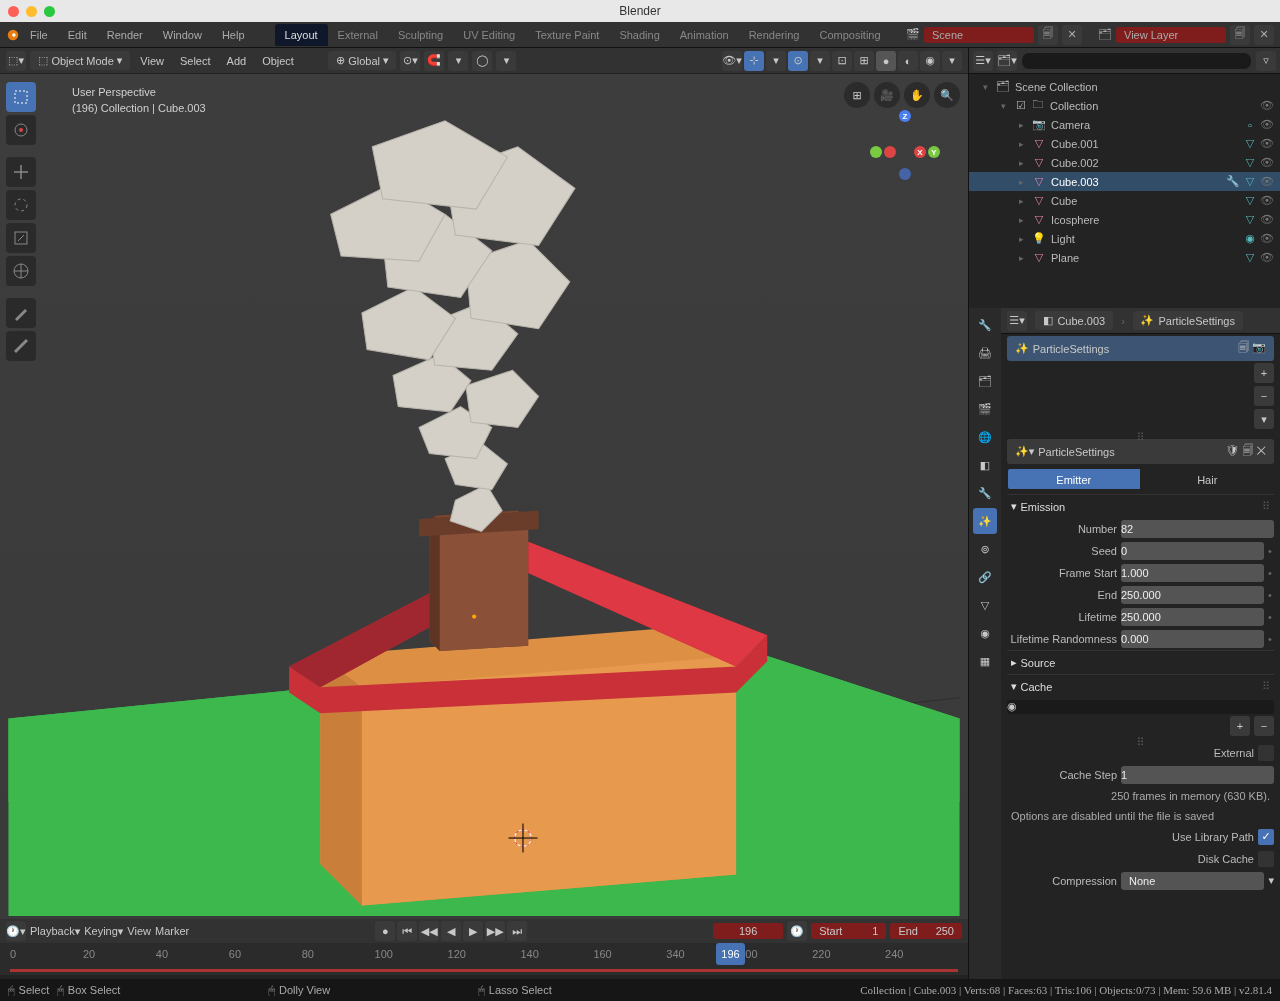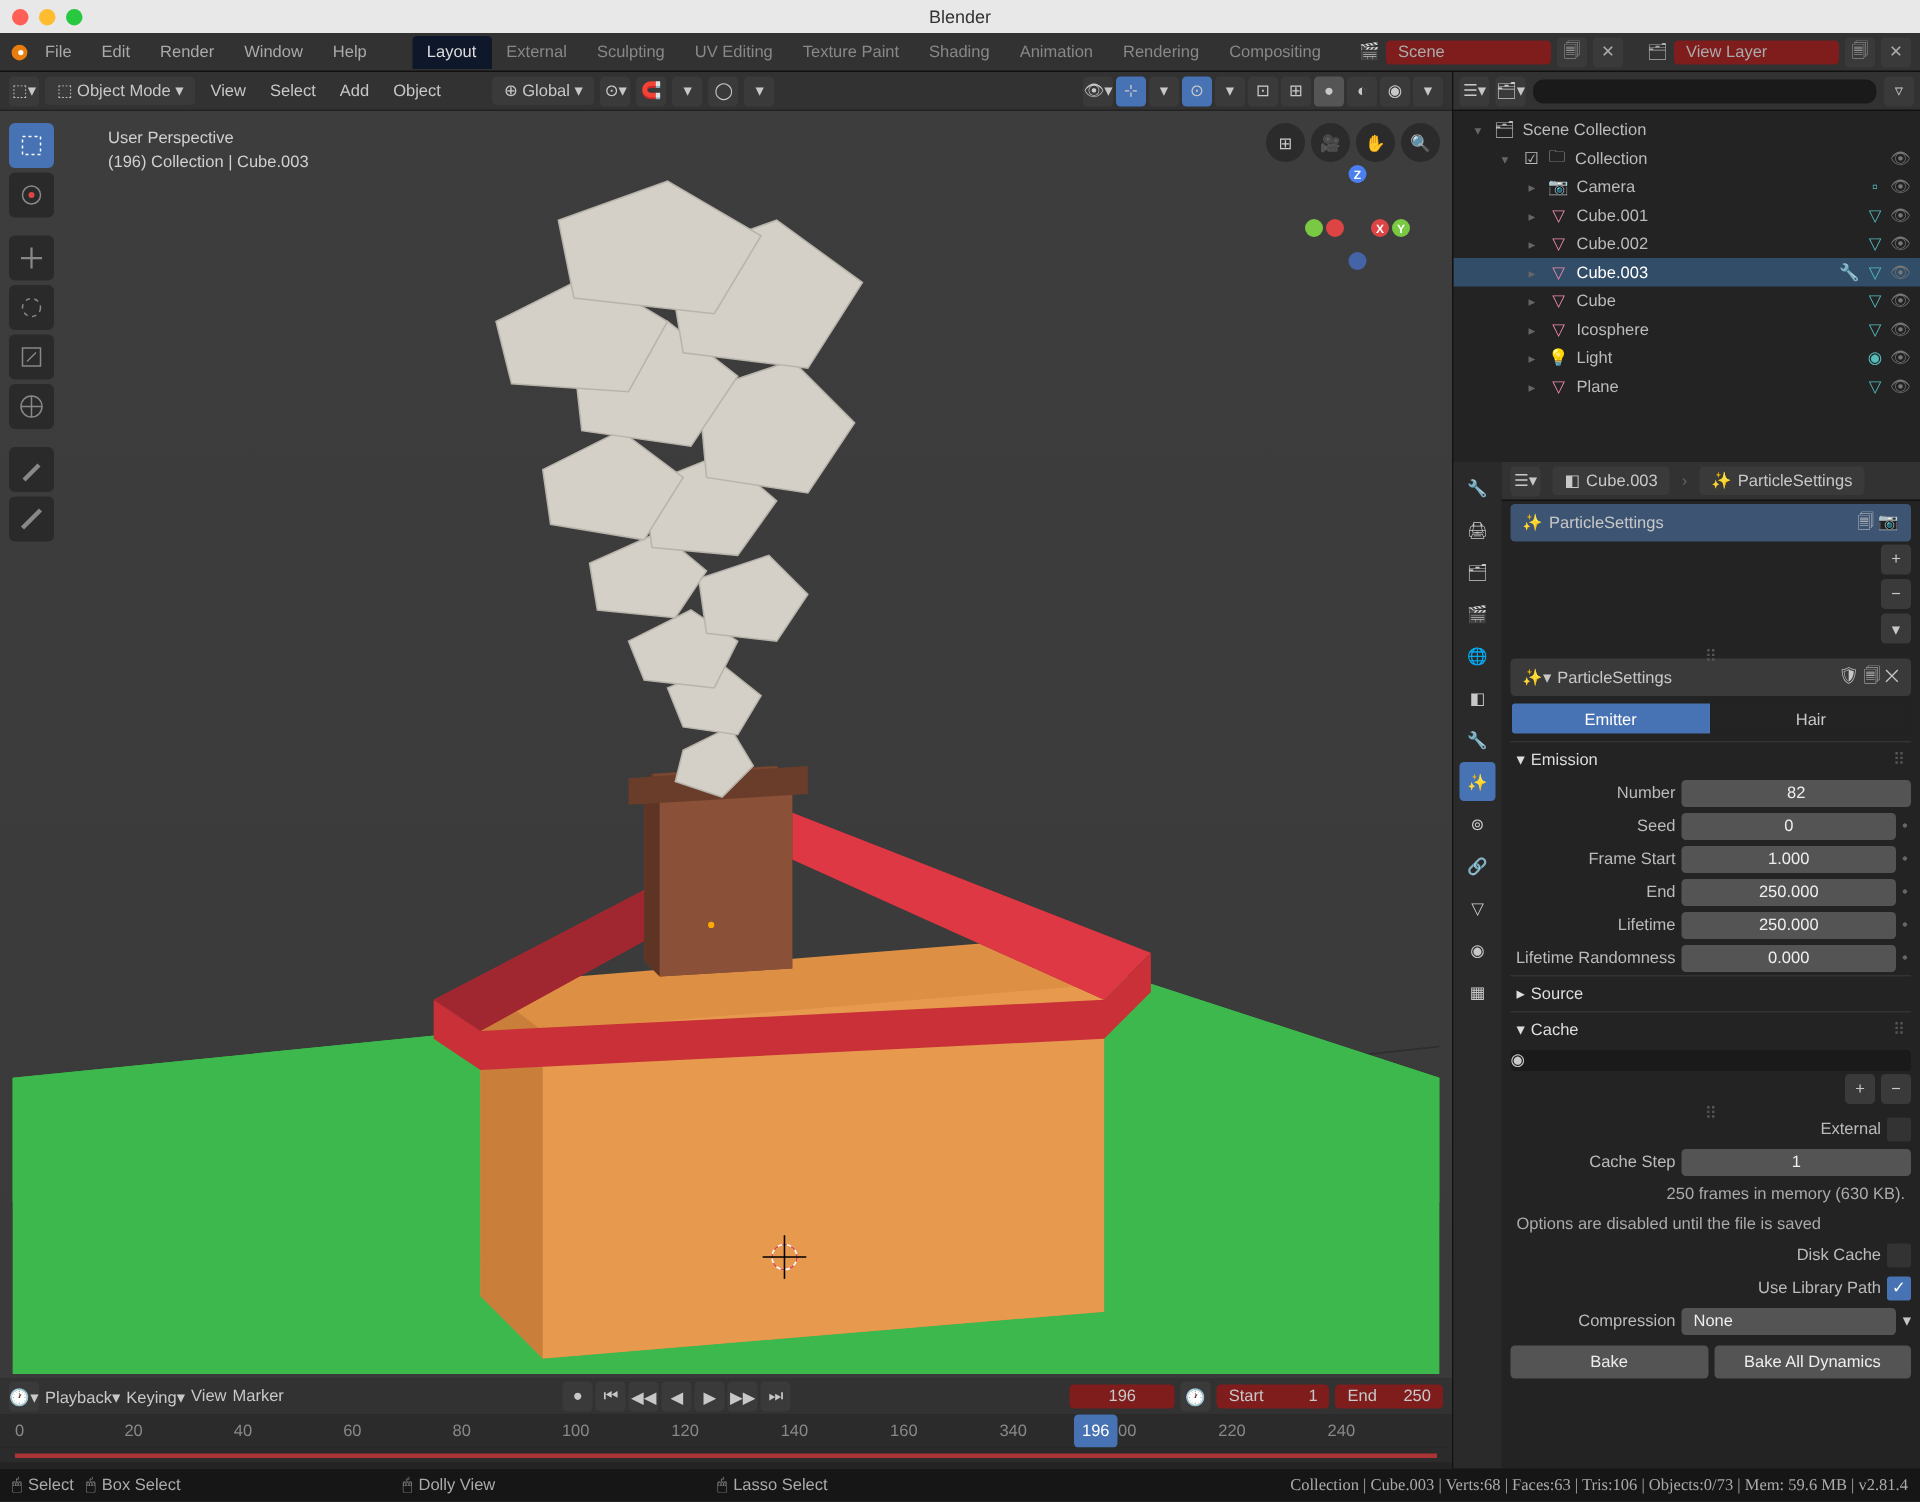--- a/index.html
+++ b/index.html
@@ -50,21 +50,21 @@
 .props { flex:1; display: flex; background: #232323; }
 .prop-tabs { width: 32px; background: #2a2a2a; display: flex; flex-direction: column; align-items: center; padding-top: 4px; gap: 2px; }
 .ptab { width: 24px; height: 26px; display: flex; align-items: center; justify-content: center; border-radius: 3px; }
 .ptab.active { background: #4772b3; }
 .prop-body { flex:1; display: flex; flex-direction: column; overflow: auto; }
 .prop-hdr { height: 26px; background: #323232; display: flex; align-items: center; padding: 0 6px; gap: 8px; border-bottom:1px solid #111;}
 .panel { padding: 2px 6px; }
 .panel-title { color: #ddd; padding: 5px 4px; border-top: 1px solid #333; display:flex; align-items:center; gap:4px;}
 .form-row { display: flex; align-items: center; height: 21px; gap: 4px; margin-bottom: 1px; }
 .form-row .lbl { width: 110px; text-align: right; color: #bbb; }
-.form-row .fld { flex:1; background: #545454; border-radius: 3px; text-align: center; color:#eee; height:18px; line-height:18px;}
+.form-row .fld { flex:1; background: #545454; border-radius: 3px; color:#eee; height:18px; line-height:18px;}
 .toggle-row { display: flex; height: 22px; margin: 4px 0; }
 .toggle-row .seg { flex:1; text-align:center; line-height:22px; border:1px solid #222; }
 .toggle-row .seg.active { background: #4772b3; color:#fff; border-radius: 3px 0 0 3px;}
 .toggle-row .seg:last-child { border-radius:0 3px 3px 0; }
 .slot { background:#3a3a3a; border-radius:3px; padding:3px 8px; display:flex; align-items:center; gap:4px;}
 .timeline { height: 60px; background: #232323; margin-top:3px; }
 .tl-hdr { height: 24px; background: #323232; display: flex; align-items: center; padding: 0 6px; gap: 4px; }
 .tl-hdr .pcenter { margin-left:auto; margin-right:auto; display:flex; gap:2px; }
 .tl-ruler { position:relative; height: 22px; background: #2b2b2b; color:#888; display:flex; padding:0 10px;}
 .tl-tick { flex:1; text-align:left; line-height:22px; }
@@ -507,36 +507,32 @@
               <div class="lbl" style="flex:1">External</div>
               <div style="width:16px;height:16px;background:#333;border-radius:2px"></div>
             </div>
           <div class="form-row">
               <div class="lbl">Cache Step</div>
               <div class="fld">1</div>
             </div>
           <div style="text-align:right;color:#aaa;padding:4px">250 frames in memory (630 KB).</div>
           <div style="text-align:left;color:#aaa;padding:4px">Options are disabled until the file is saved</div>
           <div class="form-row">
+              <div class="lbl" style="flex:1">Use Library Path</div>
+              <div style="width:16px;height:16px;background:#4772b3;border-radius:2px;display:flex;align-items:center;justify-content:center;color:#fff">✓</div>
+            </div>
+          <div class="form-row">
               <div class="lbl" style="flex:1">Disk Cache</div>
               <div style="width:16px;height:16px;background:#333;border-radius:2px"></div>
-            </div>
-          <div class="form-row">
-              <div class="lbl" style="flex:1">Use Library Path</div>
-              <div style="width:16px;height:16px;background:#4772b3;border-radius:2px;display:flex;align-items:center;justify-content:center;color:#fff">✓</div>
             </div>
           <div class="form-row">
               <div class="lbl">Compression</div>
               <div class="fld" style="text-align:left;padding-left:8px">None</div>
               <span>▾</span>
             </div>
-          <div class="bakebtns">
-            <div class="bk">Bake</div>
-            <div class="bk">Bake All Dynamics</div>
-          </div>
         </div>
       </div>
     </div>
   </div>
 </div>
 
 <div class="status">
   <div class="sitem">
       <span>🖱</span>
       <span>Select</span>

